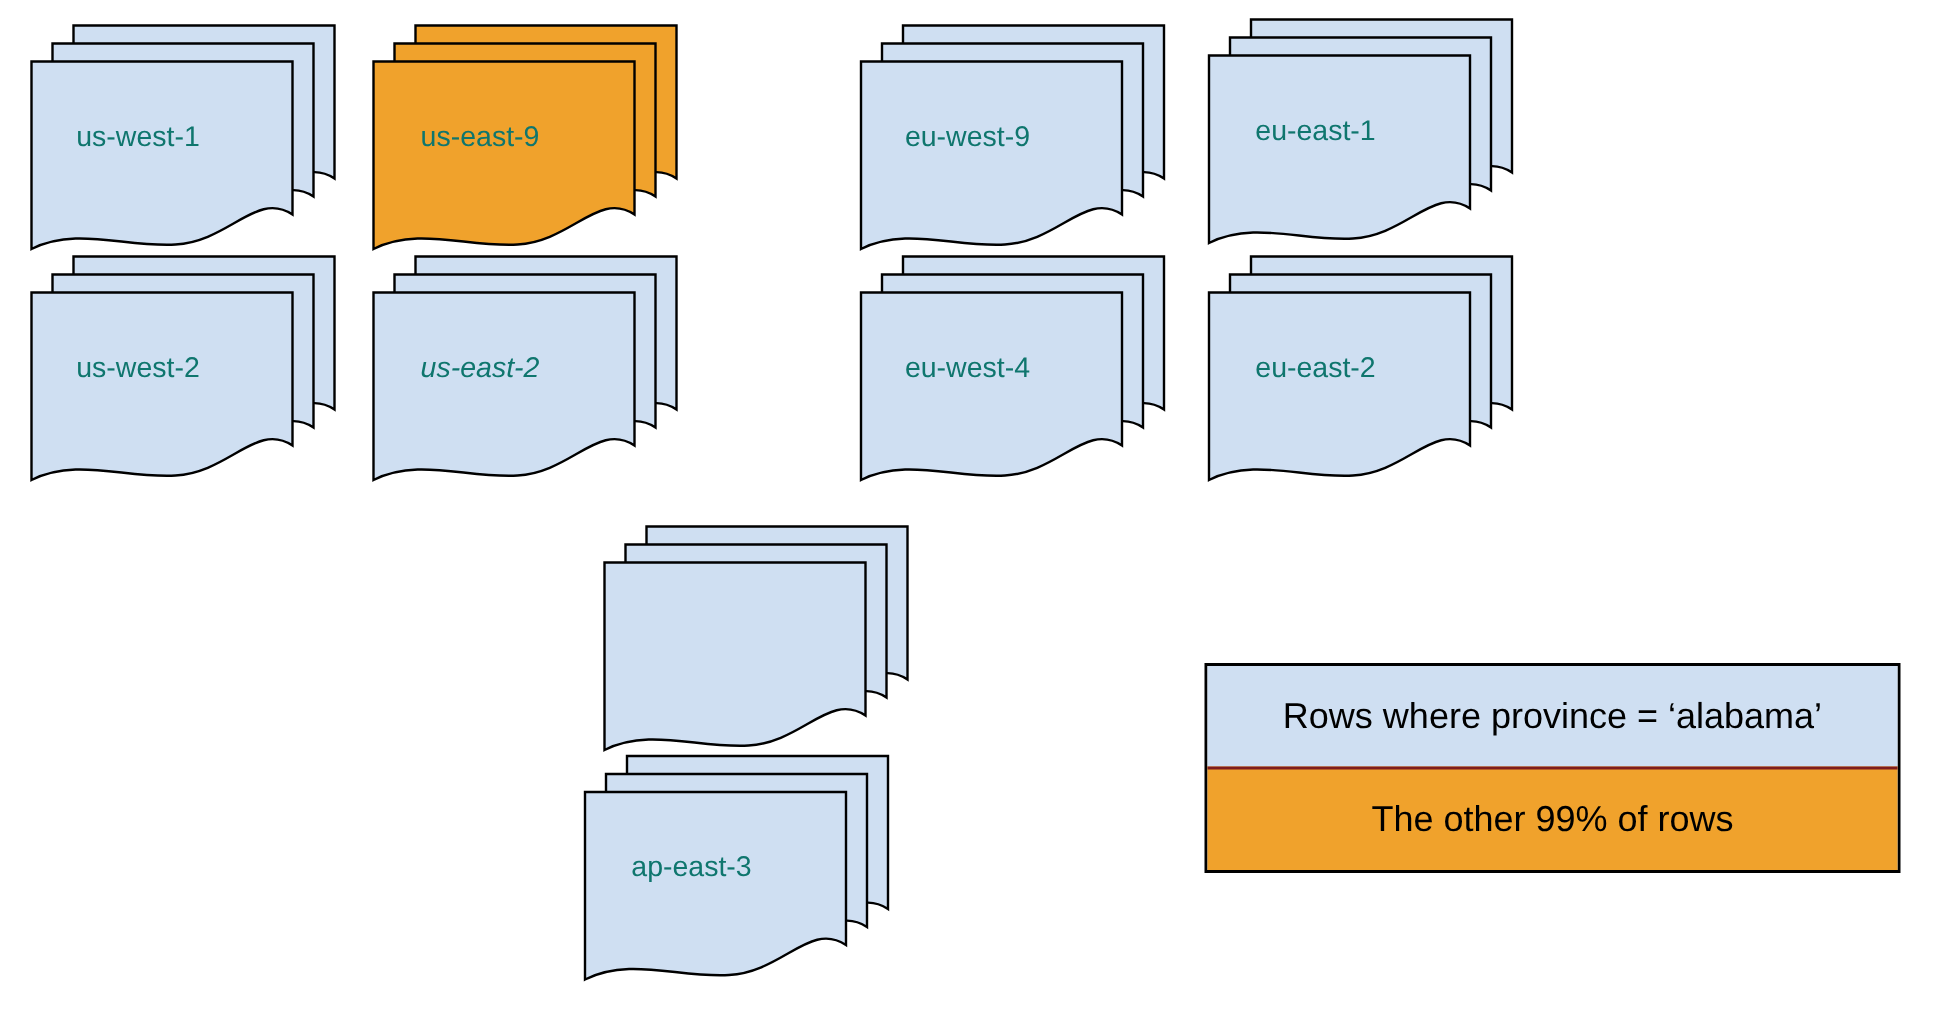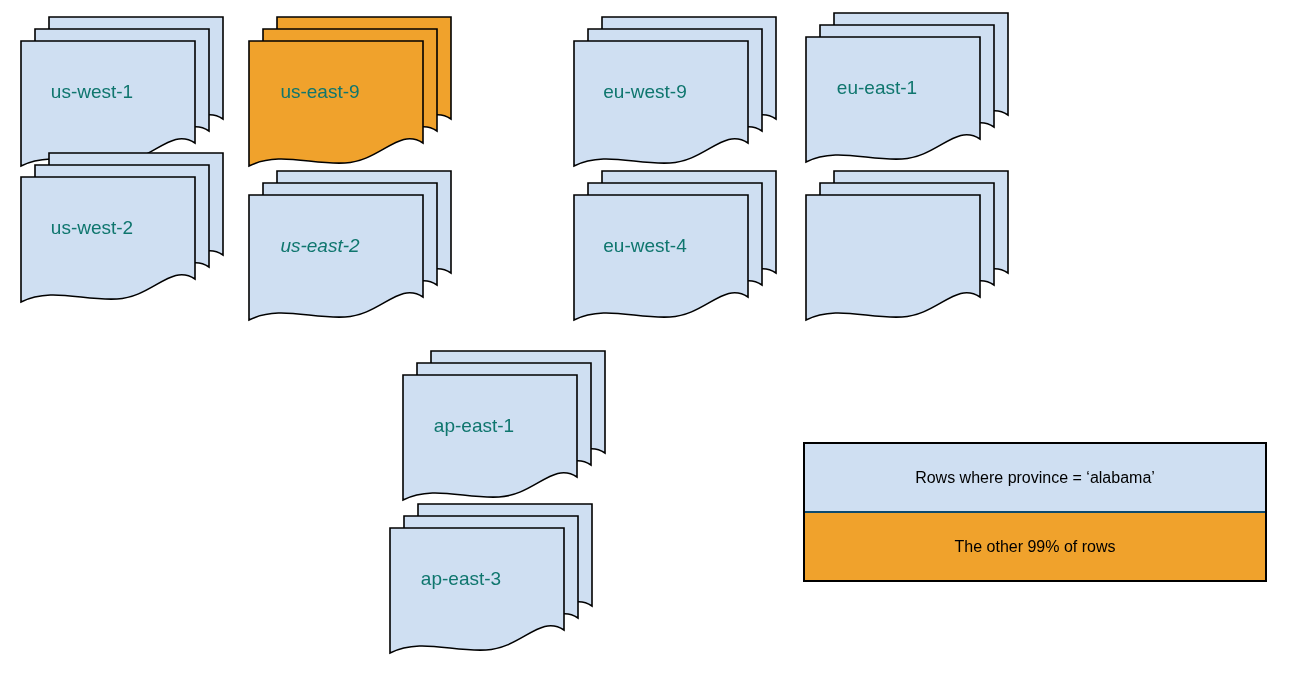--- a/index.html
+++ b/index.html
@@ -51,25 +51,25 @@
     top: 442px;
     width: 460px;
     border: 2px solid #000000;
     box-sizing: content-box;
   }
   .legend-row {
     height: 67px;
     display: flex;
     align-items: center;
     justify-content: center;
-    font-size: 16px;
+    font-size: 24px;
     color: #000000;
   }
   .legend-row + .legend-row {
-    border-top: 2px solid #0c4a6e;
+    border-top: 2px solid #7f1d1d;
   }
 </style>
 </head>
 <body>
 
 <div id="canvas">
   <div id="stacks-layer">
   <div class="stack" style="left: 20px; top: 16px;">
     <svg width="205" height="155" viewBox="0 0 205 155">
       <g transform="translate(29,1)">
@@ -123,21 +123,21 @@
       <g transform="translate(15,13)">
         <path class="doc" d="M0,0 H174 V102 C150,86 132,120 96,122 C62,124 30,110 0,125 Z" style="fill: rgb(207, 223, 242);"></path>
       </g>
       <g transform="translate(1,25)">
         <path class="doc" d="M0,0 H174 V102 C150,86 132,120 96,122 C62,124 30,110 0,125 Z" style="fill: rgb(207, 223, 242);"></path>
       </g>
     </svg>
     <div class="stack-label">eu-east-1</div>
   </div>
 
-  <div class="stack" style="left: 20px; top: 152px;">
+  <div class="stack" style="left: 20px; top: 170px;">
     <svg width="205" height="155" viewBox="0 0 205 155">
       <g transform="translate(29,1)">
         <path class="doc" d="M0,0 H174 V102 C150,86 132,120 96,122 C62,124 30,110 0,125 Z" style="fill: rgb(207, 223, 242);"></path>
       </g>
       <g transform="translate(15,13)">
         <path class="doc" d="M0,0 H174 V102 C150,86 132,120 96,122 C62,124 30,110 0,125 Z" style="fill: rgb(207, 223, 242);"></path>
       </g>
       <g transform="translate(1,25)">
         <path class="doc" d="M0,0 H174 V102 C150,86 132,120 96,122 C62,124 30,110 0,125 Z" style="fill: rgb(207, 223, 242);"></path>
       </g>
@@ -180,35 +180,35 @@
       <g transform="translate(29,1)">
         <path class="doc" d="M0,0 H174 V102 C150,86 132,120 96,122 C62,124 30,110 0,125 Z" style="fill: rgb(207, 223, 242);"></path>
       </g>
       <g transform="translate(15,13)">
         <path class="doc" d="M0,0 H174 V102 C150,86 132,120 96,122 C62,124 30,110 0,125 Z" style="fill: rgb(207, 223, 242);"></path>
       </g>
       <g transform="translate(1,25)">
         <path class="doc" d="M0,0 H174 V102 C150,86 132,120 96,122 C62,124 30,110 0,125 Z" style="fill: rgb(207, 223, 242);"></path>
       </g>
     </svg>
+    <div class="stack-label">eu-east-2</div>
   </div>
 
   <div class="stack" style="left: 402px; top: 350px;">
     <svg width="205" height="155" viewBox="0 0 205 155">
       <g transform="translate(29,1)">
         <path class="doc" d="M0,0 H174 V102 C150,86 132,120 96,122 C62,124 30,110 0,125 Z" style="fill: rgb(207, 223, 242);"></path>
       </g>
       <g transform="translate(15,13)">
         <path class="doc" d="M0,0 H174 V102 C150,86 132,120 96,122 C62,124 30,110 0,125 Z" style="fill: rgb(207, 223, 242);"></path>
       </g>
       <g transform="translate(1,25)">
         <path class="doc" d="M0,0 H174 V102 C150,86 132,120 96,122 C62,124 30,110 0,125 Z" style="fill: rgb(207, 223, 242);"></path>
       </g>
     </svg>
-    <div class="stack-label">ap-east-1</div>
   </div>
 
   <div class="stack" style="left: 389px; top: 503px;">
     <svg width="205" height="155" viewBox="0 0 205 155">
       <g transform="translate(29,1)">
         <path class="doc" d="M0,0 H174 V102 C150,86 132,120 96,122 C62,124 30,110 0,125 Z" style="fill: rgb(207, 223, 242);"></path>
       </g>
       <g transform="translate(15,13)">
         <path class="doc" d="M0,0 H174 V102 C150,86 132,120 96,122 C62,124 30,110 0,125 Z" style="fill: rgb(207, 223, 242);"></path>
       </g>

